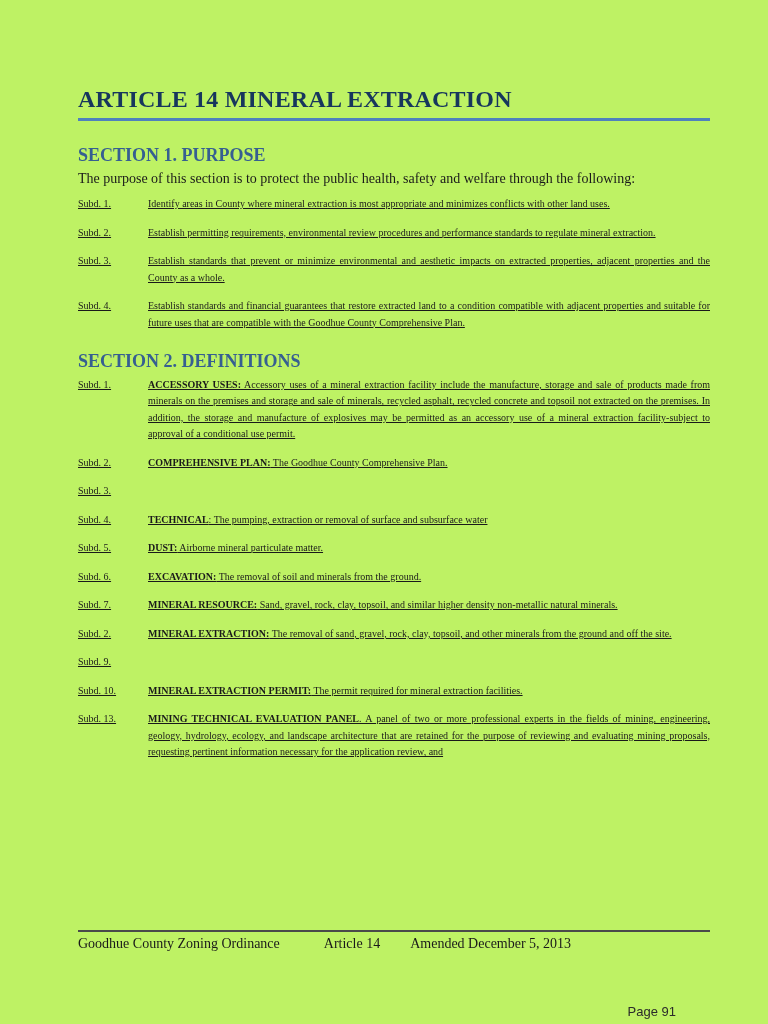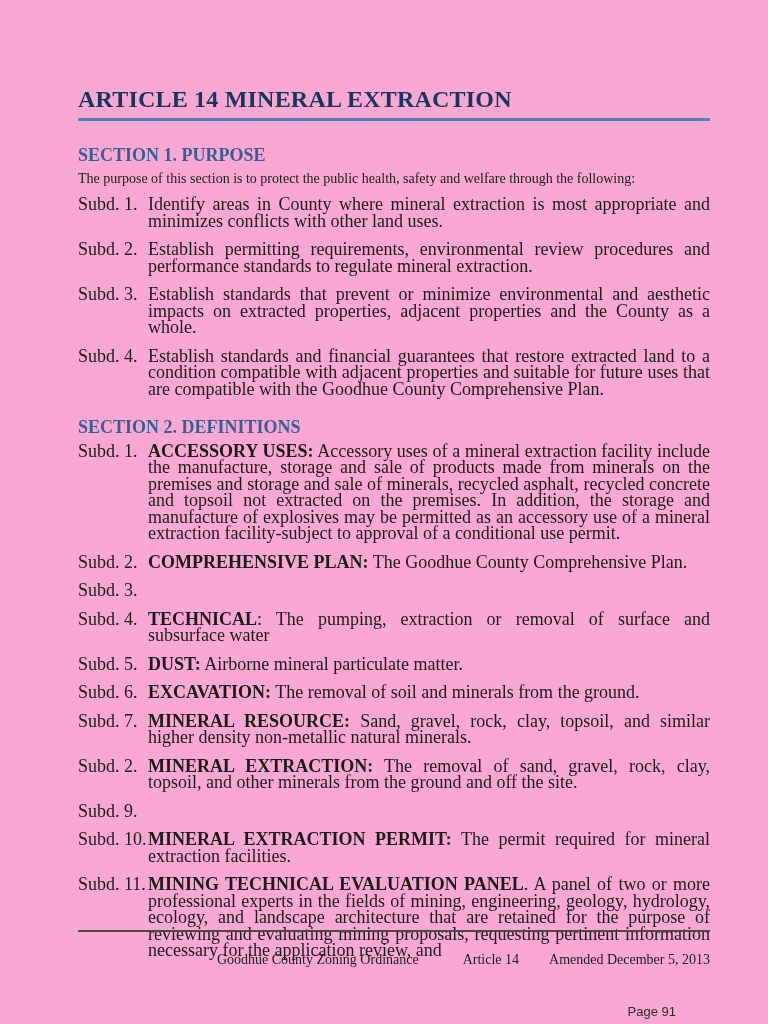--- a/index.html
+++ b/index.html
@@ -8,21 +8,21 @@
     width: 768px;
     height: 1024px;
     position: relative;
     font-family: "Liberation Serif", serif;
     color: #1a1a1a;
     overflow: hidden;
   }
   .page {
     position: absolute;
     inset: 0;
-    background: #f9a8d4;
+    background: #bef264;
   }
   .content {
     position: absolute;
     top: 86px;
     left: 78px;
     right: 58px;
   }
   .doc-title {
     font-size: 24px;
     font-weight: bold;
@@ -44,42 +44,42 @@
     margin-top: 20px;
   }
   .intro {
     font-size: 14px;
     line-height: 16px;
     margin-bottom: 9px;
   }
   .subd {
     display: flex;
     margin-bottom: 12px;
-    font-size: 18px;
+    font-size: 10px;
     line-height: 16.5px;
+    text-decoration: underline;
   }
   .subd-label {
     width: 70px;
     flex-shrink: 0;
   }
   .subd-text {
     flex: 1;
     text-align: justify;
   }
   .term { font-weight: bold; }
   .page-footer {
     position: absolute;
     left: 78px;
     right: 58px;
     top: 930px;
     border-top: 2px solid #4a4a4a;
-    padding-top: 19px;
+    padding-top: 3px;
     font-size: 14px;
     line-height: 17px;
-    text-align: right;
   }
   .footer-center { margin-left: 44px; }
   .footer-right  { margin-left: 30px; }
   .page-number {
     position: absolute;
     top: 1004px;
     right: 92px;
     font-family: "Liberation Sans", sans-serif;
     font-size: 13px;
     color: #2b2b2b;
@@ -147,21 +147,21 @@
       <p class="subd-text"><b class="term">MINERAL EXTRACTION:</b><span> The removal of sand, gravel, rock, clay, topsoil, and other minerals from the ground and off the site.</span></p>
     </div>
     <div class="subd">
       <span class="subd-label">Subd. 9.</span>
     </div>
     <div class="subd">
       <span class="subd-label">Subd. 10.</span>
       <p class="subd-text"><b class="term">MINERAL EXTRACTION PERMIT:</b><span> The permit required for mineral extraction facilities.</span></p>
     </div>
     <div class="subd">
-      <span class="subd-label">Subd. 11.</span>
+      <span class="subd-label">Subd. 13.</span>
       <p class="subd-text"><b class="term">MINING TECHNICAL EVALUATION PANEL</b><span>. A panel of two or more professional experts in the fields of mining, engineering, geology, hydrology, ecology, and landscape architecture that are retained for the purpose of reviewing and evaluating mining proposals, requesting pertinent information necessary for the application review, and</span></p>
     </div>
 
   </div>
 
   <div class="page-footer">
     <span class="footer-left">Goodhue County Zoning Ordinance</span><span class="footer-center">Article 14</span><span class="footer-right">Amended December 5, 2013</span>
   </div>
 
   <div class="page-number">Page 91</div>

